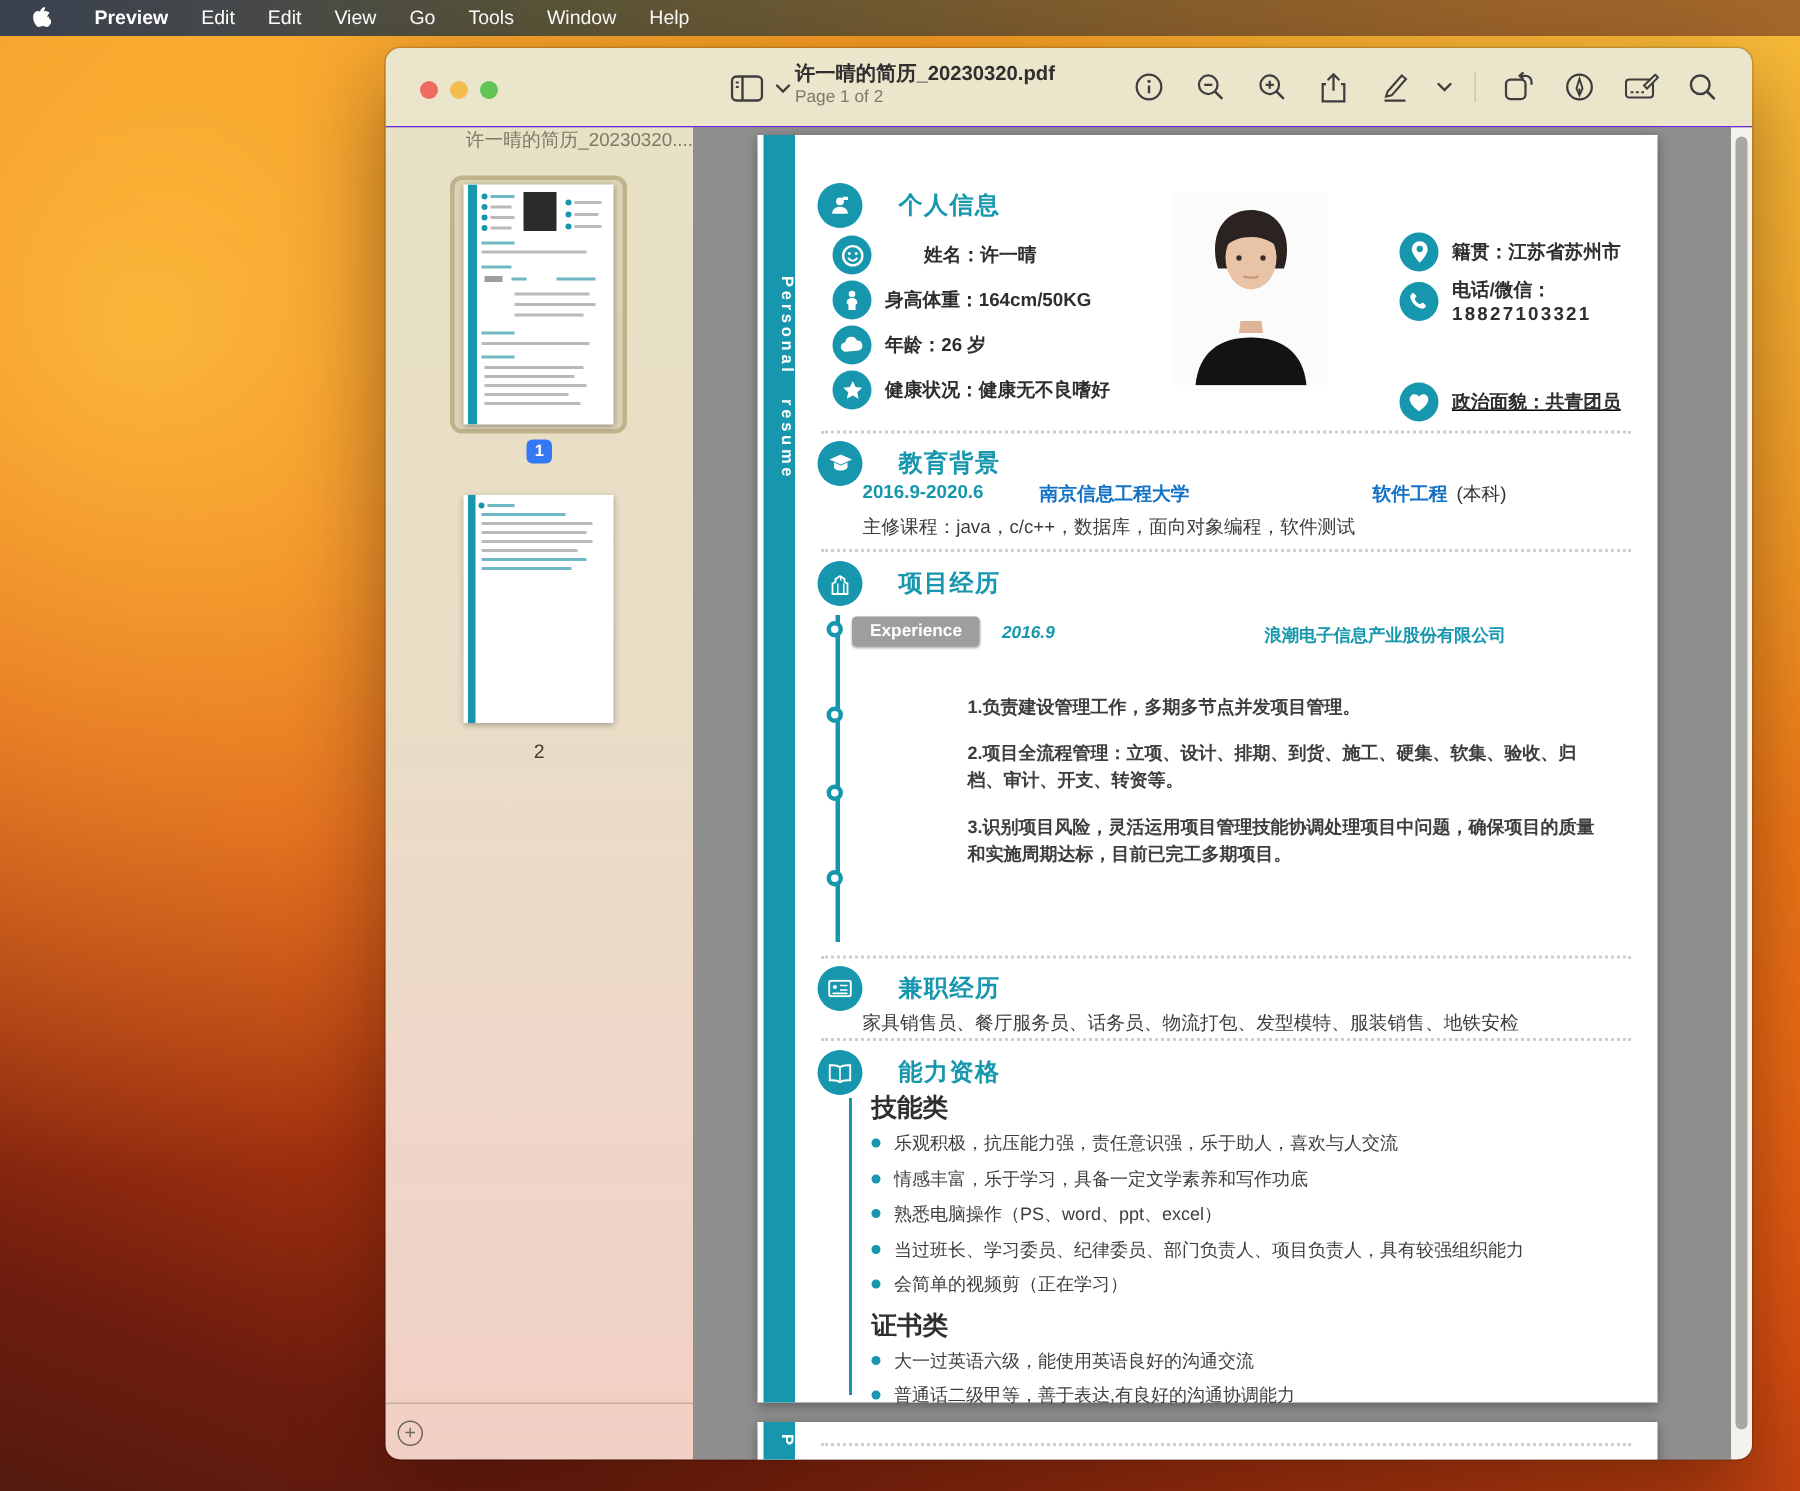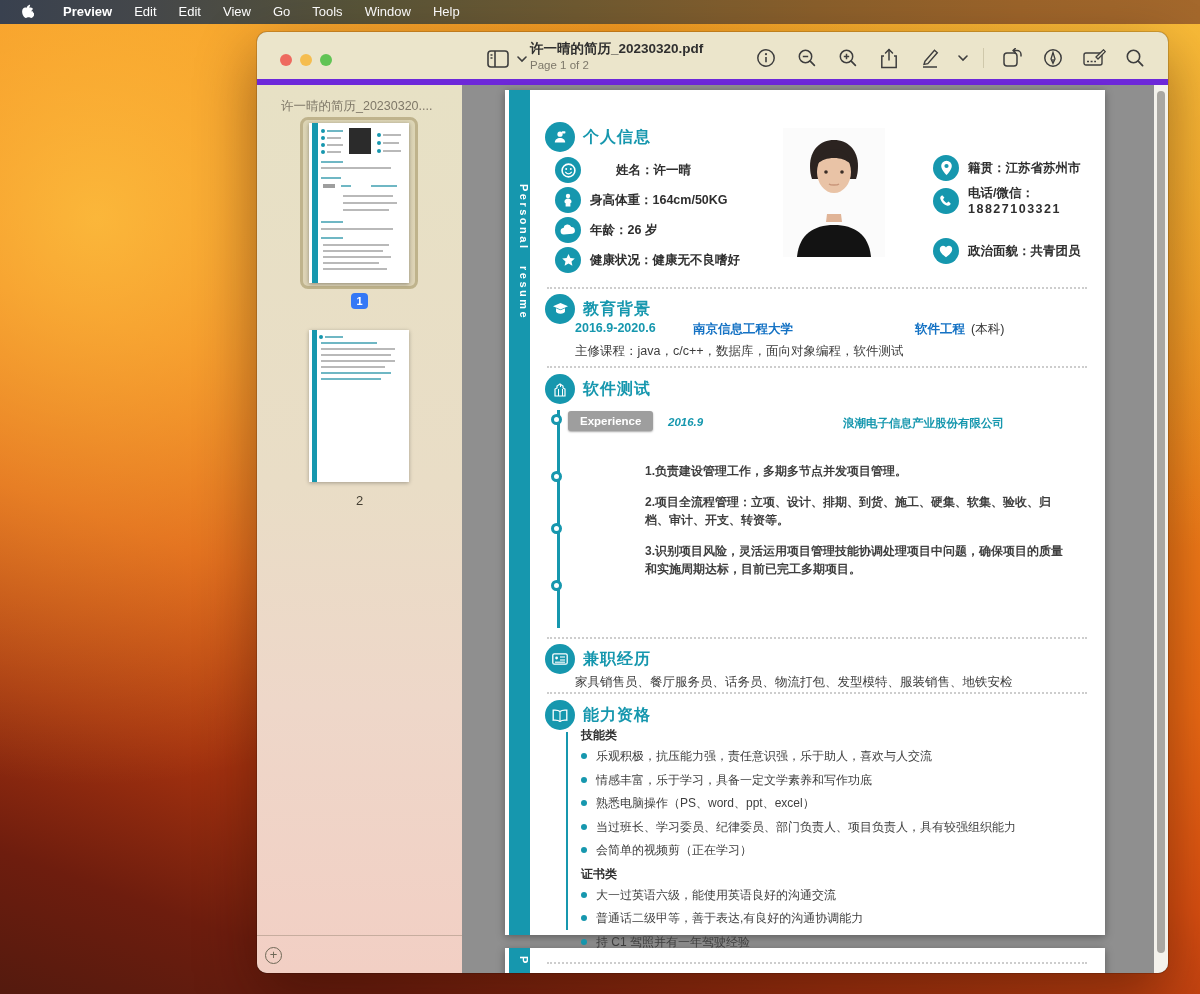--- a/index.html
+++ b/index.html
@@ -25,39 +25,39 @@
 
   
   .window{
     position:absolute; left:257px; top:32px; width:911px; height:941px;
     border-radius:10px; overflow:hidden;
     box-shadow:0 22px 60px rgba(40,10,0,.45), 0 0 0 1px rgba(0,0,0,.15);
     background:#8f8f8f;
   }
   .toolbar{
     position:absolute; left:0; top:0; width:100%; height:53px;
-    background:#ebe5cb; border-bottom:6px solid #6d28d9;
+    background:#ebe5cb; border-bottom:1px solid #6d28d9;
   }
   .traffic{ position:absolute; left:23px; top:22px; display:flex; gap:8px; }
   .dot{ width:12px; height:12px; border-radius:50%; }
   .dot.r{ background:#ee6a5f; } .dot.y{ background:#f5bd4f; } .dot.g{ background:#61c455; }
   .tb-controls{ position:absolute; left:228px; top:14px; display:flex; align-items:center; gap:6px; color:#3e3e3e; }
   .tb-title{ position:absolute; left:273px; top:9px; line-height:1.25; }
   .tb-title .t1{ font-size:13.5px; font-weight:bold; color:#2f2f2f; }
   .tb-title .t2{ font-size:11.5px; color:#7d786a; }
   .tb-icons{ position:absolute; right:20px; top:13px; display:flex; align-items:center; gap:15px; }
   .tbi{ width:26px; height:26px; display:flex; align-items:center; justify-content:center; border-radius:5px; }
   .tb-sep{ width:1px; height:20px; background:#cfc8ab; }
 
   
   .sidebar{
     position:absolute; left:0; top:53px; width:205px; height:888px;
     background:linear-gradient(180deg,#e7e1c5 0%,#e9ddc6 45%,#eed7c9 70%,#f2cfc4 100%);
   }
-  .filename{ position:absolute; top:13px; left:0; width:100%; text-align:left;
+  .filename{ position:absolute; top:0; left:0; width:100%; text-align:right;
     font-size:12.5px; color:#7f7868; white-space:nowrap; overflow:hidden;padding-left:24px; }
   .thumb-sel{
     position:absolute; left:43px; top:32px; width:118px; height:172px;
     border:3px solid #bfb38c; background:rgba(196,185,146,.30); border-radius:8px; padding:3px 6px;
   }
   .thumb1{ width:100%; height:100%; background:#fff; box-shadow:0 1px 4px rgba(0,0,0,.35); position:relative; overflow:hidden; }
   .badge{ position:absolute; left:0; right:0; top:208px; display:flex; justify-content:center; }
   .badge span{ min-width:17px; height:16px; background:#3478f6; color:#fff; font-size:11px;
     border-radius:4px; display:flex; align-items:center; justify-content:center; font-weight:bold; }
   .thumb2{ position:absolute; left:52px; top:245px; width:100px; height:152px; background:#fff;
@@ -83,21 +83,21 @@
   .page1{ top:5px; height:845px; }
   .page2{ top:863px; height:30px; }
   .tealbar{ position:absolute; left:4px; top:0; width:21px; height:100%; background:#1697ae; }
   .side-label{ position:absolute; left:4px; top:12px; width:21px; height:300px;
     writing-mode:vertical-rl; color:#fff; font-weight:bold; font-size:11px;
     letter-spacing:2.5px; word-spacing:10px; display:flex; justify-content:center; }
   .p2side{ height:30px; }
   .p2letter{ position:absolute; left:4px; top:8px; width:21px; writing-mode:vertical-rl;
     color:#fff; font-weight:bold; font-size:11px; text-align:center; }
 
-  .sec-head{ position:absolute; display:flex; align-items:center; gap:8px; }
+  .sec-head{ position:absolute; display:flex; align-items:center; gap:24px; }
   .sec-icon{ width:30px; height:30px; border-radius:50%; background:#1697ae; display:flex;
     align-items:center; justify-content:center; flex:none; }
   .sec-title{ font-size:16px; font-weight:bold; color:#1697ae; letter-spacing:1px; }
 
   .pi-row{ position:absolute; display:flex; align-items:center; gap:9px; }
   .pi-icon{ width:26px; height:26px; border-radius:50%; background:#1697ae; display:flex;
     align-items:center; justify-content:center; flex:none; }
   .pi-text{ font-size:12.5px; color:#2e2e2e; font-weight:600; }
   .pi-text .val{ font-weight:600; }
   .pi-text.wrap{ width:142px; line-height:1.3; }
@@ -121,21 +121,21 @@
     box-shadow:0 1px 2px rgba(0,0,0,.35); }
   .exp-date{ position:absolute; left:163px; top:326px; color:#1697ae; font-weight:bold; font-size:11.5px; font-style:italic; }
   .exp-company{ position:absolute; left:338px; top:326px; color:#1697ae; font-weight:bold; font-size:11.5px; }
   .proj-bullets{ position:absolute; left:140px; top:372px; width:425px; font-size:12px; color:#3e3e3e; line-height:1.5; }
   .proj-bullets p{ margin-bottom:13px; font-weight:600; }
 
   .pt-text{ position:absolute; left:70px; top:584px; font-size:12.5px; color:#3d3d3d; }
 
   .ab-vline{ position:absolute; left:61px; top:642px; width:2px; height:198px; background:#1697ae; }
   .ab-block{ position:absolute; left:76px; top:634px; width:480px; font-size:12px; color:#3e3e3e; }
-  .ab-group{ font-weight:bold; color:#2f2f2f; font-size:12px; margin:3px 0 4px; }
+  .ab-group{ font-weight:bold; color:#2f2f2f; font-size:17px; margin:3px 0 4px; }
   .ab-item{ display:flex; align-items:flex-start; gap:9px; margin-bottom:6.5px; }
   .ab-item .bdot{ width:6px; height:6px; border-radius:50%; background:#1697ae; margin-top:5px; flex:none; }
 
   svg{ display:block; }
 </style>
 </head>
 <body>
 
 <div class="menubar">
   <span class="apple">
@@ -396,21 +396,21 @@
         <span class="pi-text"><span>籍贯：</span><span class="val">江苏省苏州市</span></span>
       </div>
       <div class="pi-row" style="left:428px;top:95px;align-items:center;">
         <span class="pi-icon">
           <svg width="14" height="14" viewBox="0 0 14 14">
               <path d="M3.2 1.2l2.2 2.2-1.3 1.9c.7 1.6 1.9 2.8 3.6 3.6l1.9-1.3 2.2 2.2c-.7 1.5-2 2.3-3.5 1.9-3.3-.9-6.1-3.7-7-7-.4-1.5.4-2.8 1.9-3.5z" fill="#fff"></path>
             </svg>
         </span>
         <span class="pi-text"><span>电话/微信：</span><span class="val" style="letter-spacing:1.5px;">18827103321</span></span>
       </div>
-      <div class="pi-row" style="left:428px;top:148px;">
+      <div class="pi-row" style="left:428px;top:165px;text-decoration:underline;">
         <span class="pi-icon">
           <svg width="14" height="13" viewBox="0 0 14 13">
               <path d="M7 12.2S0.8 8.2 0.8 4.2C0.8 2.2 2.3 0.8 4.1 0.8 5.4 0.8 6.5 1.5 7 2.6 7.5 1.5 8.6 0.8 9.9 0.8c1.8 0 3.3 1.4 3.3 3.4 0 4-6.2 8-6.2 8z" fill="#fff"></path>
             </svg>
         </span>
         <span class="pi-text"><span>政治面貌：</span><span class="val">共青团员</span></span>
       </div>
 
       <div class="dotted" style="top:197px;"></div>
 
@@ -435,21 +435,21 @@
 
       <div class="sec-head" style="left:40px;top:284px;">
         <span class="sec-icon">
           <svg width="15" height="15" viewBox="0 0 15 15">
               <path d="M2 14V7l2-1V4l3-2 3 2v2l2 1v7z" fill="none" stroke="#fff" stroke-width="1.2"></path>
               <line x1="5.5" y1="7" x2="5.5" y2="14" stroke="#fff" stroke-width="1"></line>
               <line x1="9.5" y1="7" x2="9.5" y2="14" stroke="#fff" stroke-width="1"></line>
               <line x1="7.5" y1="2" x2="7.5" y2="5" stroke="#fff" stroke-width="1"></line>
             </svg>
         </span>
-        <span class="sec-title">软件测试</span>
+        <span class="sec-title">项目经历</span>
       </div>
       <div class="timeline"></div>
       <div class="tl-circle" style="top:324px;"></div>
       <div class="tl-circle" style="top:381px;"></div>
       <div class="tl-circle" style="top:433px;"></div>
       <div class="tl-circle" style="top:490px;"></div>
       <div class="exp-badge">Experience</div>
       <div class="exp-date">2016.9</div>
       <div class="exp-company">浪潮电子信息产业股份有限公司</div>
       <div class="proj-bullets">

